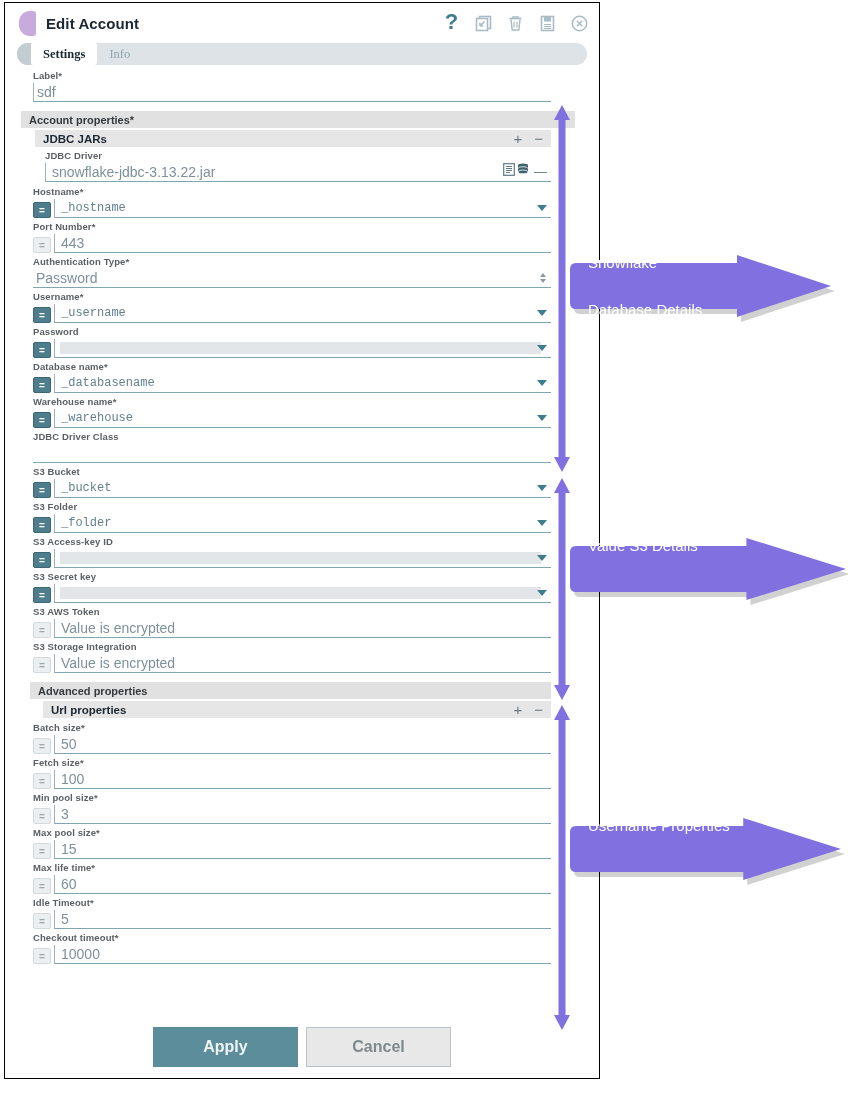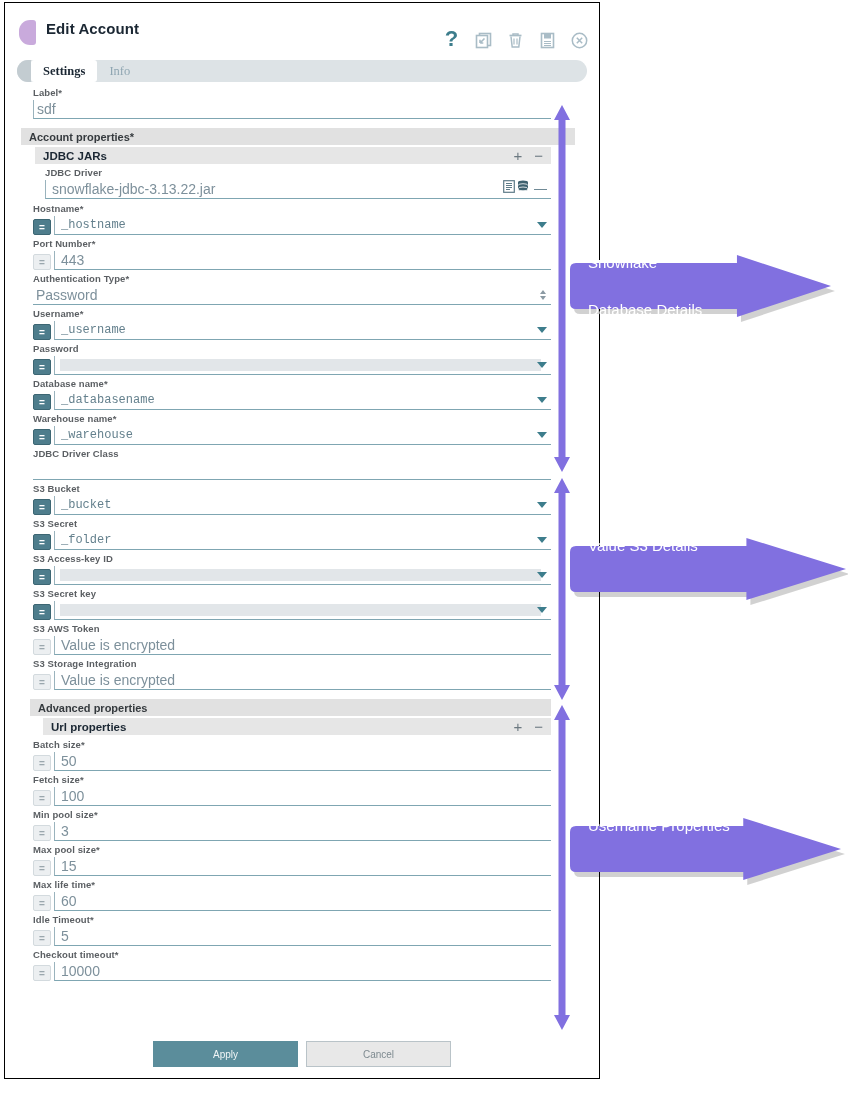--- a/index.html
+++ b/index.html
@@ -4,21 +4,21 @@
 <style>
   html,body{margin:0;padding:0;background:#ffffff;}
   body{width:848px;height:1093px;position:relative;overflow:hidden;
        font-family:"Liberation Sans","DejaVu Sans",sans-serif;}
 
   
   #panel{position:absolute;left:4px;top:2px;width:596px;height:1077px;
          background:#fff;border:1.5px solid #000;box-sizing:border-box;}
 
   
-  .titlebar{height:40px;display:flex;padding:0 10px 0 14px;margin-top:17px;}
+  .titlebar{height:40px;display:flex;align-items:center;padding:0 10px 0 14px;}
   .tab-flag{width:17px;height:25px;background:#c9aadc;
             border-radius:11px 3px 3px 11px;flex:0 0 auto;}
   .title-text{font-size:15px;font-weight:bold;color:#1b2733;margin-left:10px;letter-spacing:.1px;}
   .tb-spacer{flex:1 1 auto;}
   .tb-icons{display:flex;align-items:center;gap:13px;}
   .tb-ic{width:19px;height:19px;display:flex;align-items:center;justify-content:center;
          color:#a9bcc6;}
   .tb-ic svg{display:block;}
   .qmark{font-size:22px;font-weight:bold;color:#3d7d8c;line-height:1;margin-bottom:2px;}
 
@@ -63,22 +63,22 @@
   .subsect .ss-sp{flex:1 1 auto;}
   .pm{font-size:15px;color:#6b7880;font-weight:normal;margin-left:12px;line-height:1;}
 
   
   .jdbcicons{display:flex;align-items:center;gap:2px;position:absolute;right:4px;bottom:2px;}
   .dash{color:#5e7b88;font-size:13px;line-height:1;padding-left:3px;}
 
   
   .footer{position:absolute;left:0;right:0;bottom:11px;display:flex;
           justify-content:center;gap:8px;}
-  .btn{height:26px;width:145px;display:flex;align-items:center;justify-content:center;
-       font-size:10px;font-weight:normal;box-sizing:border-box;}
+  .btn{height:40px;width:145px;display:flex;align-items:center;justify-content:center;
+       font-size:16px;font-weight:bold;box-sizing:border-box;}
   .btn.apply{background:#5b8d9b;color:#f0f5f6;}
   .btn.cancel{background:#e8e8e8;color:#7e8a90;border:1px solid #b9c3c8;}
   .annot{position:absolute;height:66px;}
   .annot svg{position:absolute;left:0;top:0;}
   .annot .atext{position:absolute;left:18px;top:0;height:66px;display:flex;
                 flex-direction:column;justify-content:space-between;color:#fff;
                 font-size:15px;line-height:19px;}
 </style>
 </head>
 <body>
@@ -257,21 +257,21 @@
         <div class="flabel">S3 Bucket</div>
         <div class="frow">
           <div class="eqbtn var">=</div>
           <div class="inp mono">
             <span>_bucket</span>
             <div class="caret"></div>
           </div>
         </div>
       </div>
       <div class="fieldwrap" style="margin-top: 3px;">
-        <div class="flabel">S3 Secret</div>
+        <div class="flabel">S3 Folder</div>
         <div class="frow">
           <div class="eqbtn var">=</div>
           <div class="inp mono">
             <span>_folder</span>
             <div class="caret"></div>
           </div>
         </div>
       </div>
       <div class="fieldwrap" style="margin-top: 3px;">
         <div class="flabel">S3 Access-key ID</div>

